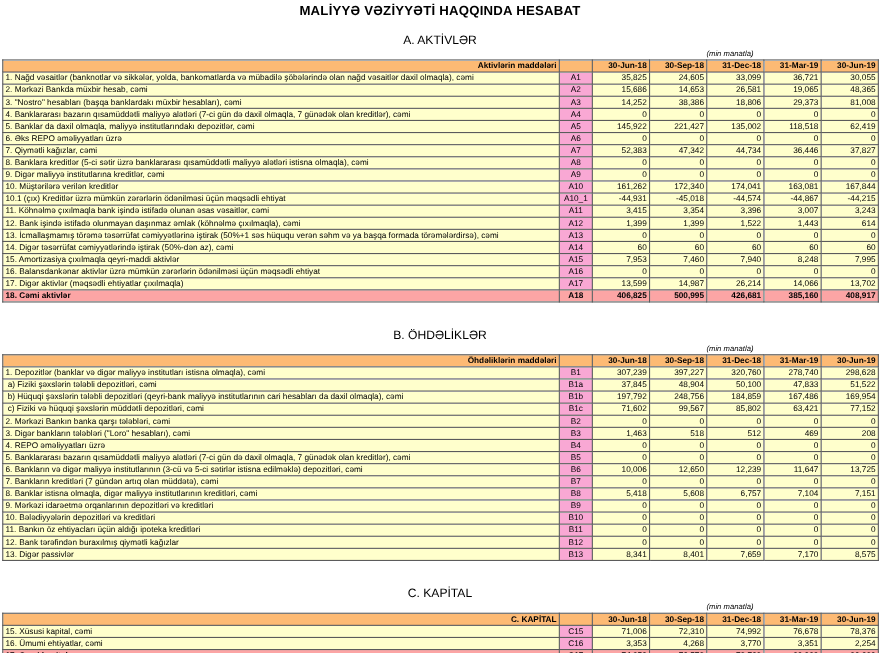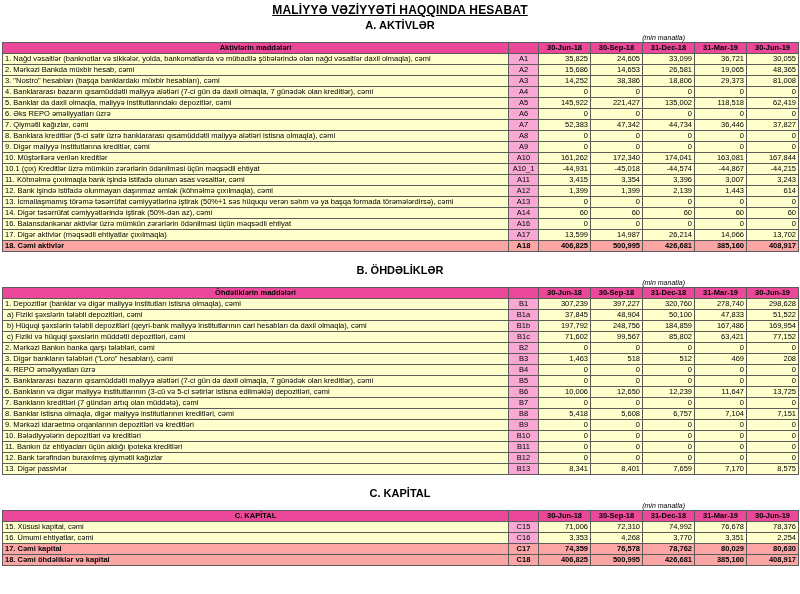--- a/index.html
+++ b/index.html
@@ -1,27 +1,27 @@
 <!DOCTYPE html>
 <html><head>
 <meta charset="utf-8">
 <style>
   * { box-sizing: border-box; margin: 0; padding: 0; }
   html, body { width: 800px; background: #ffffff; font-family: "Liberation Sans", sans-serif; color: #000; }
-  .report-title { font-size: 12px; font-weight: bold; text-align: center; padding-top: 3px; letter-spacing: .2px; text-decoration: underline; }
-  .section-heading { font-size: 11px; font-weight: bold; text-align: center; }
+  .report-title { font-size: 12px; font-weight: bold; text-align: center; padding-top: 3px; letter-spacing: .2px; }
+  .section-heading { font-size: 11px; font-weight: normal; text-align: center; margin-top: 12px; }
   .sh-a { padding-top: 2px; }
   .sh-b, .sh-c { padding-top: 12px; }
   .unit-note { font-size: 7px; font-style: italic; text-align: right; padding: 3px 115px 1px 0; }
   table { border-collapse: collapse; table-layout: fixed; width: 796px; margin-left: 2px; font-size: 7.5px; }
   col.c-lbl { width: 506px; }
   col.c-code { width: 30px; }
   col.c-v { width: 52px; }
   th, td { border: 1px solid #5b5b5b; height: 11px; line-height: 10px; padding: 0 2px; overflow: hidden; white-space: nowrap; }
-  th { background: #ec4899; font-weight: bold; text-align: center; }
+  th { background: #fdba74; font-weight: bold; text-align: right; }
   td.lbl { background: #ffffcc; text-align: left; margin-top: 43px; }
   td.code { background: #f9a8d4; text-align: center; }
   td.val { background: #ffffcc; text-align: right; }
   tr.total td { background: #fca5a5; font-weight: bold; }
   td.indent { padding-left: 4px; }
 </style>
 </head>
 <body>
 
 <div class="report-title">MALİYYƏ VƏZİYYƏTİ HAQQINDA HESABAT</div>
@@ -156,41 +156,50 @@
         <td class="val">3,354</td>
         <td class="val">3,396</td>
         <td class="val">3,007</td>
         <td class="val">3,243</td>
       </tr>
       <tr>
         <td class="lbl">12. Bank işində istifadə olunmayan daşınmaz əmlak (köhnəlmə çıxılmaqla), cəmi</td>
         <td class="code">A12</td>
         <td class="val">1,399</td>
         <td class="val">1,399</td>
-        <td class="val">2,139</td>
+        <td class="val">1,522</td>
         <td class="val">1,443</td>
         <td class="val">614</td>
       </tr>
       <tr>
         <td class="lbl">13. İcmallaşmamış törəmə təsərrüfat cəmiyyətlərinə iştirak (50%+1 səs hüququ verən səhm və ya başqa formada törəmələrdirsə), cəmi</td>
         <td class="code">A13</td>
         <td class="val">0</td>
         <td class="val">0</td>
         <td class="val">0</td>
         <td class="val">0</td>
         <td class="val">0</td>
       </tr>
       <tr>
         <td class="lbl">14. Digər təsərrüfat cəmiyyətlərində iştirak (50%-dən az), cəmi</td>
         <td class="code">A14</td>
         <td class="val">60</td>
         <td class="val">60</td>
         <td class="val">60</td>
         <td class="val">60</td>
         <td class="val">60</td>
+      </tr>
+      <tr>
+        <td class="lbl">15. Amortizasiya çıxılmaqla qeyri-maddi aktivlər</td>
+        <td class="code">A15</td>
+        <td class="val">7,953</td>
+        <td class="val">7,460</td>
+        <td class="val">7,940</td>
+        <td class="val">8,248</td>
+        <td class="val">7,995</td>
       </tr>
       <tr>
         <td class="lbl">16. Balansdankənar aktivlər üzrə mümkün zərərlərin ödənilməsi üçün məqsədli ehtiyat</td>
         <td class="code">A16</td>
         <td class="val">0</td>
         <td class="val">0</td>
         <td class="val">0</td>
         <td class="val">0</td>
         <td class="val">0</td>
       </tr>

